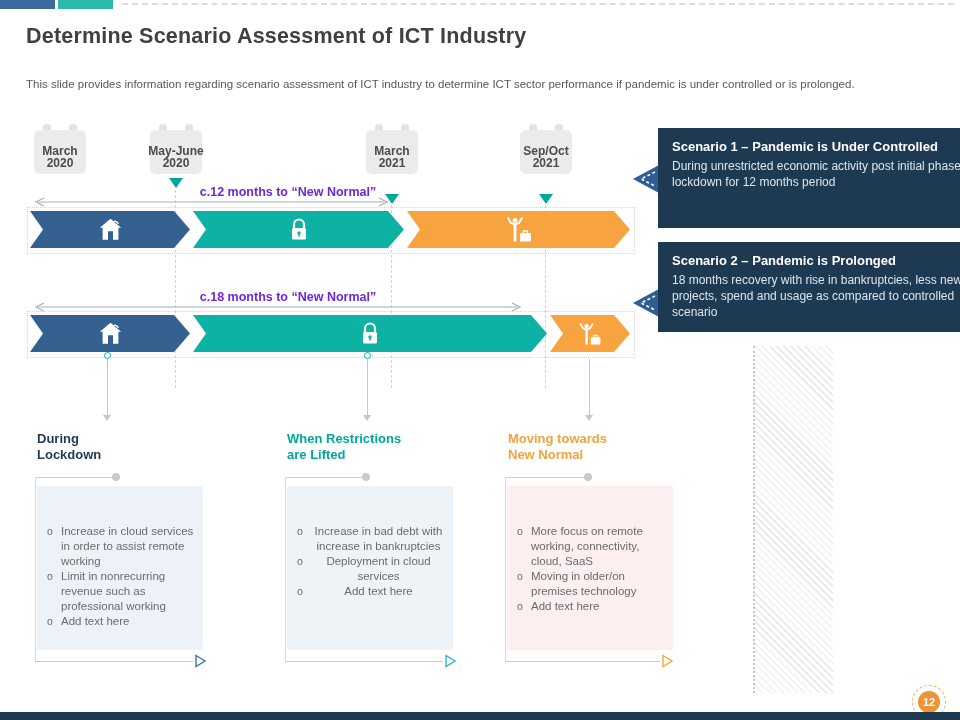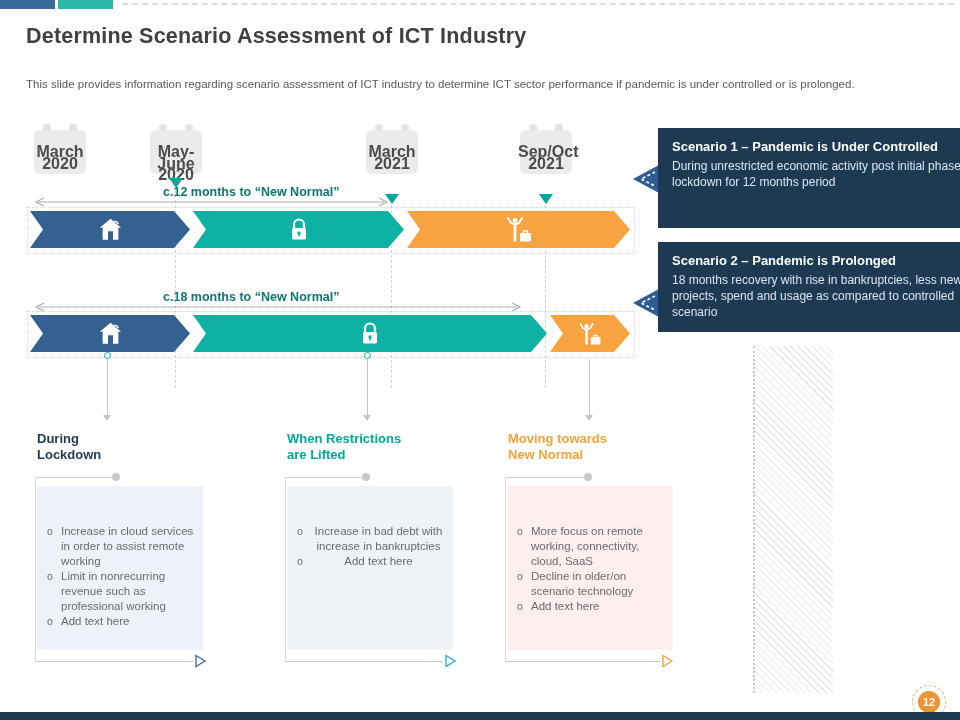--- a/index.html
+++ b/index.html
@@ -10,29 +10,29 @@
   
   .bar-blue{left:0;top:0;width:55px;height:9px;background:#3a6b9e;}
   .bar-teal{left:58px;top:0;width:55px;height:9px;background:#2cb9ac;}
   .bar-dash{left:122px;top:3px;width:832px;border-top:2px dashed #dcdcdc;}
 
   .title{left:26px;top:24px;font-size:21.5px;font-weight:bold;color:#404040;letter-spacing:.2px;}
   .subtitle{left:26px;top:78px;width:900px;font-size:11.5px;color:#595959;}
 
   
   .cal{width:56px;top:124px;text-align:center;}
-  .cal .lbl{position:absolute;left:0;top:22px;width:56px;font-size:16px;font-weight:bold;
+  .cal .lbl{position:absolute;left:0;top:22px;width:56px;font-size:12px;font-weight:bold;
             color:#4c4c4c;line-height:11.5px;}
 
   .tri-down{width:0;height:0;border-left:7px solid transparent;border-right:7px solid transparent;
             border-top:10px solid #00a79b;}
 
   .vguide{border-left:1px dashed #ccd3da;width:0;z-index:1;}
 
-  .dur-label{width:250px;font-size:12.5px;font-weight:bold;color:#0f766e;z-index:4;}
+  .dur-label{width:250px;text-align:center;font-size:12.5px;font-weight:bold;color:#6d28d9;z-index:4;}
   .darrow{z-index:2;}
   .darrow line,.darrow path{stroke:#a8aeb5;stroke-width:1.2;fill:none;}
 
   .row-outline{border:1px dotted #cdd7df;z-index:2;}
   .arrow{height:37px;display:flex;align-items:center;justify-content:center;z-index:3;
          clip-path:polygon(0 0,calc(100% - 16px) 0,100% 50%,calc(100% - 16px) 100%,0 100%,13px 50%);}
   .a-blue{background:#34618f;}
   .a-teal{background:#0db2a4;}
   .a-orange{background:#f7a440;}
 
@@ -233,35 +233,36 @@
   <svg class="abs" style="left:194px;top:654px" width="13" height="14" viewBox="0 0 13 14">
     <path d="M2 1.5 L11 7 L2 12.5 Z" fill="#fff" stroke="#3f6fae" stroke-width="1.4"></path>
   </svg>
 
   <div class="abs conn-line" style="left:285px;top:477px;width:81px"></div>
   <div class="abs conn-dot" style="left:362px;top:473px"></div>
   <div class="abs vborder" style="left:285px;top:477px"></div>
   <div class="abs pfill f-blue2" style="left:287px;top:486px">
     <ul class="blist" style="margin:38px 0 0 9px">
       <li>Increase in bad debt with increase in bankruptcies</li>
+      <li>Deployment in cloud services</li>
       <li>Add text here</li>
     </ul>
   </div>
   <div class="abs bline" style="left:285px;top:661px;width:158px"></div>
   <svg class="abs" style="left:444px;top:654px" width="13" height="14" viewBox="0 0 13 14">
     <path d="M2 1.5 L11 7 L2 12.5 Z" fill="#fff" stroke="#2fb4c7" stroke-width="1.4"></path>
   </svg>
 
   <div class="abs conn-line" style="left:505px;top:477px;width:83px"></div>
   <div class="abs conn-dot" style="left:584px;top:473px"></div>
   <div class="abs vborder" style="left:505px;top:477px"></div>
   <div class="abs pfill f-pink" style="left:507px;top:486px">
     <ul class="blist" style="margin:38px 0 0 9px;width:152px">
       <li>More focus on remote working, connectivity, cloud, SaaS</li>
-      <li>Decline in older/on scenario technology</li>
+      <li>Moving in older/on premises technology</li>
       <li>Add text here</li>
     </ul>
   </div>
   <div class="abs bline" style="left:505px;top:661px;width:155px"></div>
   <svg class="abs" style="left:661px;top:654px" width="13" height="14" viewBox="0 0 13 14">
     <path d="M2 1.5 L11 7 L2 12.5 Z" fill="#fff" stroke="#f2a33c" stroke-width="1.4"></path>
   </svg>
 
   <svg class="abs" style="left:630px;top:163px" width="30" height="32" viewBox="0 0 30 32">
     <path d="M29 2 L3 16 L29 30 Z" fill="#2d5d94"></path>

